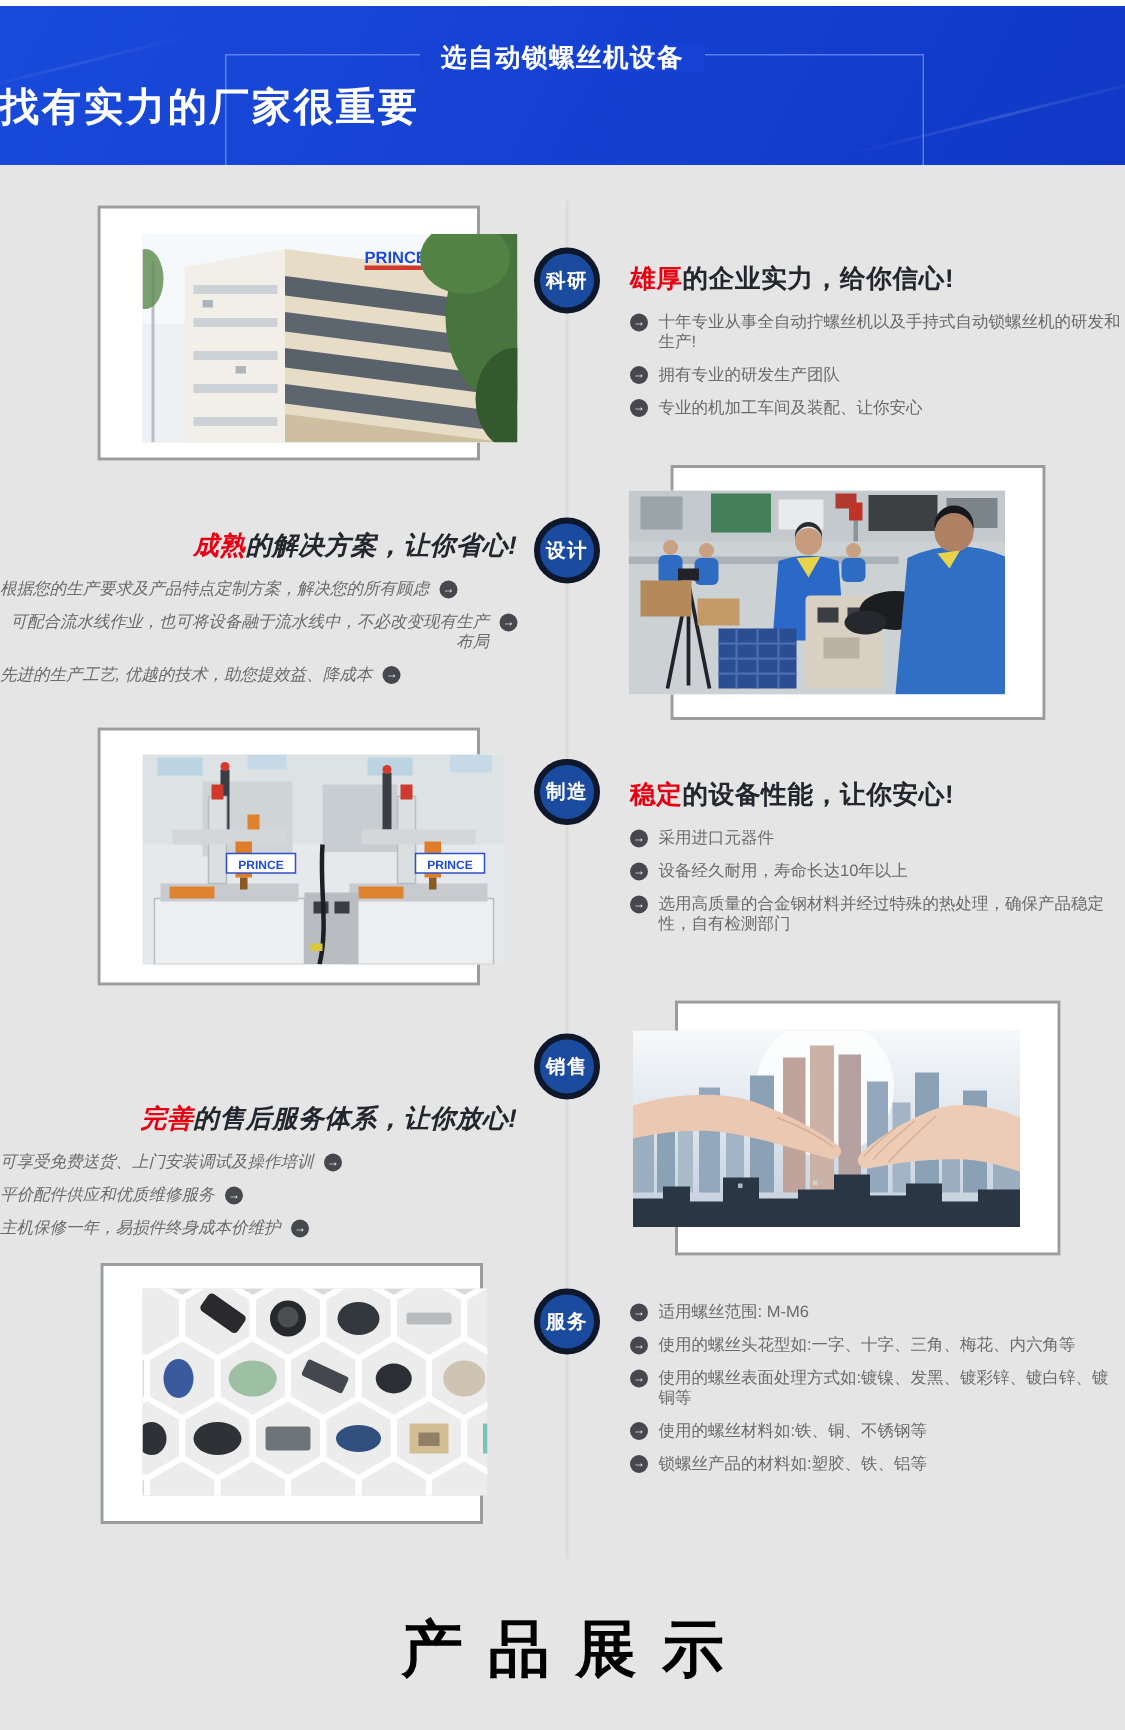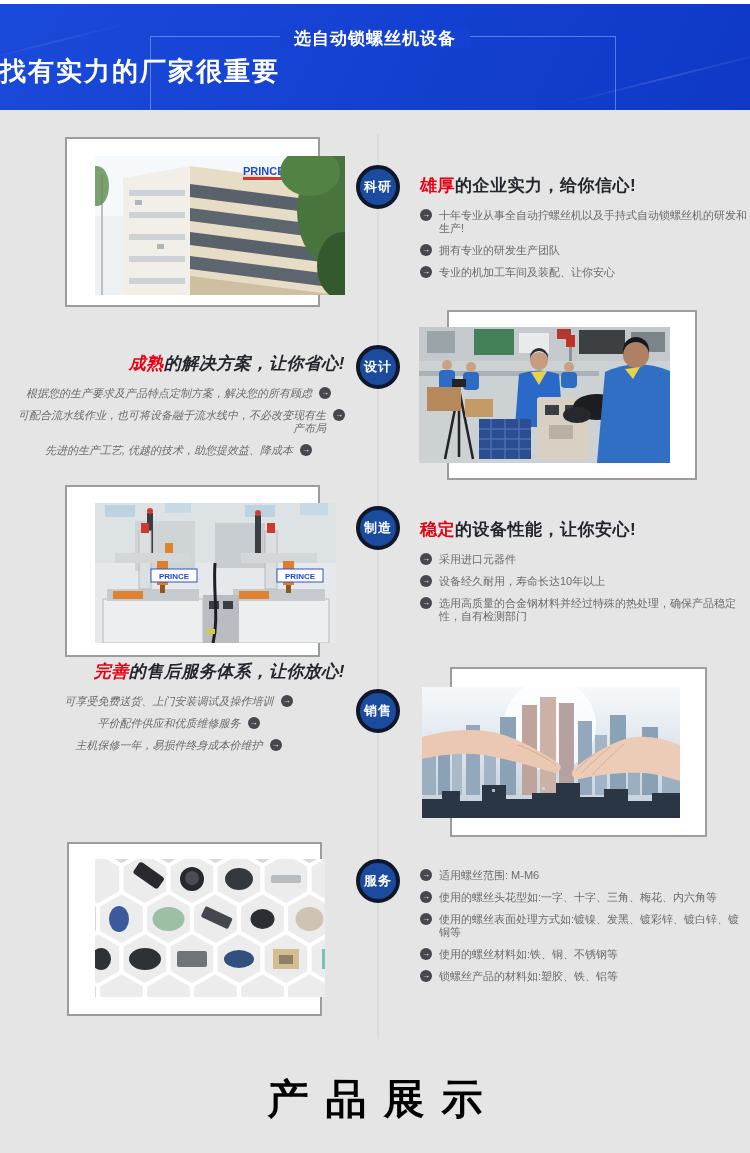--- a/index.html
+++ b/index.html
@@ -36,21 +36,21 @@
   .txt h3{margin:0 0 12px 0;font-size:17px;font-weight:bold;color:#24262e;letter-spacing:.5px;}
   .txt h3 .hl{color:#e60012;text-align:right;}
   .txt ul{list-style:none;margin:0;padding:0;}
   .txt li{display:flex;align-items:flex-start;margin-bottom:9px;font-size:11px;line-height:13px;color:#6b6b6b;}
   .bi{flex:0 0 auto;width:12px;height:12px;border-radius:50%;background:#46484e;color:#fff;
     font-size:8px;line-height:12px;text-align:center;margin-top:0;}
   .txt.left{left:420px;}
   .txt.left li .bi{margin-right:7px;}
   .txt.left li span.bt{display:block;max-width:330px;}
   .txt.right{left:0;width:345px;text-align:right;font-style:italic;}
-  .txt.right li{justify-content:center;padding-left:12px;}
+  .txt.right li{justify-content:flex-start;}
   .txt.right li .bi{margin-left:7px;}
 
   
   .footer-heading{position:absolute;left:0;top:1068px;width:100%;text-align:center;text-indent:17px;
     font-size:41px;font-weight:900;color:#000;letter-spacing:17px;}
 </style>
 </head>
 <body>
 
 <div class="page">
@@ -282,21 +282,21 @@
       <path d="M258,58 C234,48 212,47 195,55 C176,63 160,74 152,82 C148,86 150,92 157,92 C176,88 200,85 222,86 C236,87 248,91 258,94 Z" fill="#ecccb6"></path>
       <path d="M176,64 C166,72 158,79 154,84" stroke="#dab094" stroke-width="1" fill="none"></path>
       <path d="M188,60 C176,70 166,79 160,86" stroke="#dab094" stroke-width="1" fill="none"></path>
       <path d="M202,57 C190,68 178,79 170,88" stroke="#dab094" stroke-width="1" fill="none"></path>
       <path d="M0,131 L0,112 L20,112 L20,104 L38,104 L38,114 L60,114 L60,98 L84,98 L84,112 L110,112 L110,106 L134,106 L134,96 L158,96 L158,110 L182,110 L182,102 L206,102 L206,114 L230,114 L230,106 L258,106 L258,131 Z" fill="#2b3644"></path>
       <rect x="70" y="102" width="3" height="3" fill="#cfdae4" opacity=".8"></rect>
       <rect x="120" y="100" width="3" height="3" fill="#cfdae4" opacity=".8"></rect>
       <rect x="170" y="101" width="3" height="3" fill="#cfdae4" opacity=".8"></rect>
     </svg>
   </div>
-  <div class="txt right" style="top:656px">
+  <div class="txt right" style="top:730px">
     <h3><span class="hl">完善</span><span>的售后服务体系，让你放心!</span></h3>
     <ul>
       <li>
           <span>可享受免费送货、上门安装调试及操作培训</span>
           <span class="bi">→</span>
         </li>
       <li>
           <span>平价配件供应和优质维修服务</span>
           <span class="bi">→</span>
         </li>

